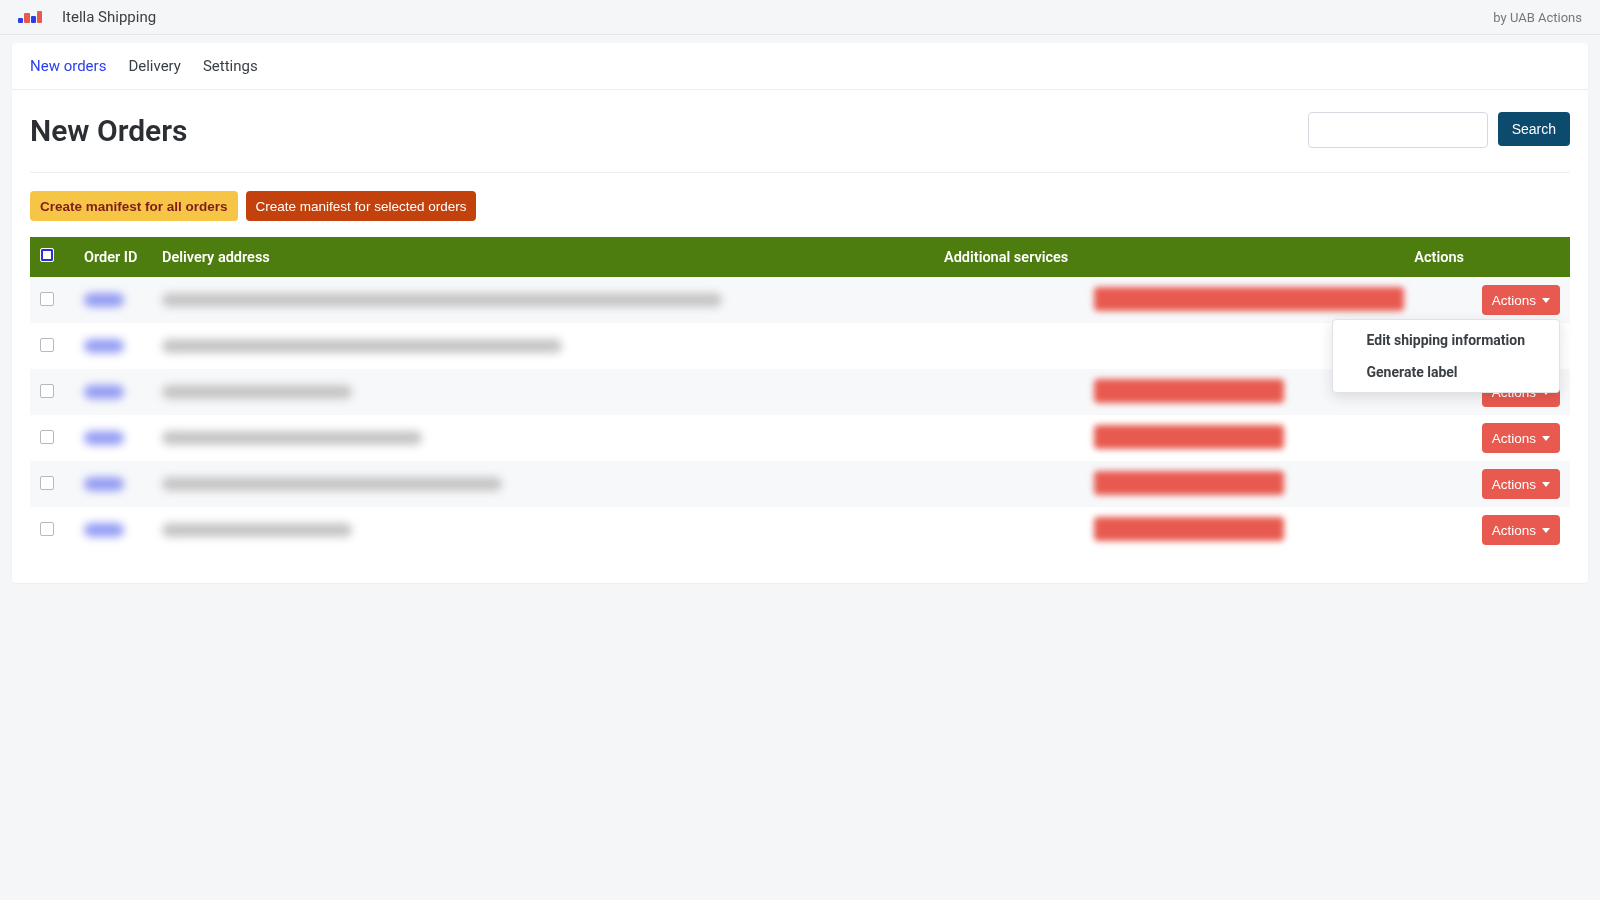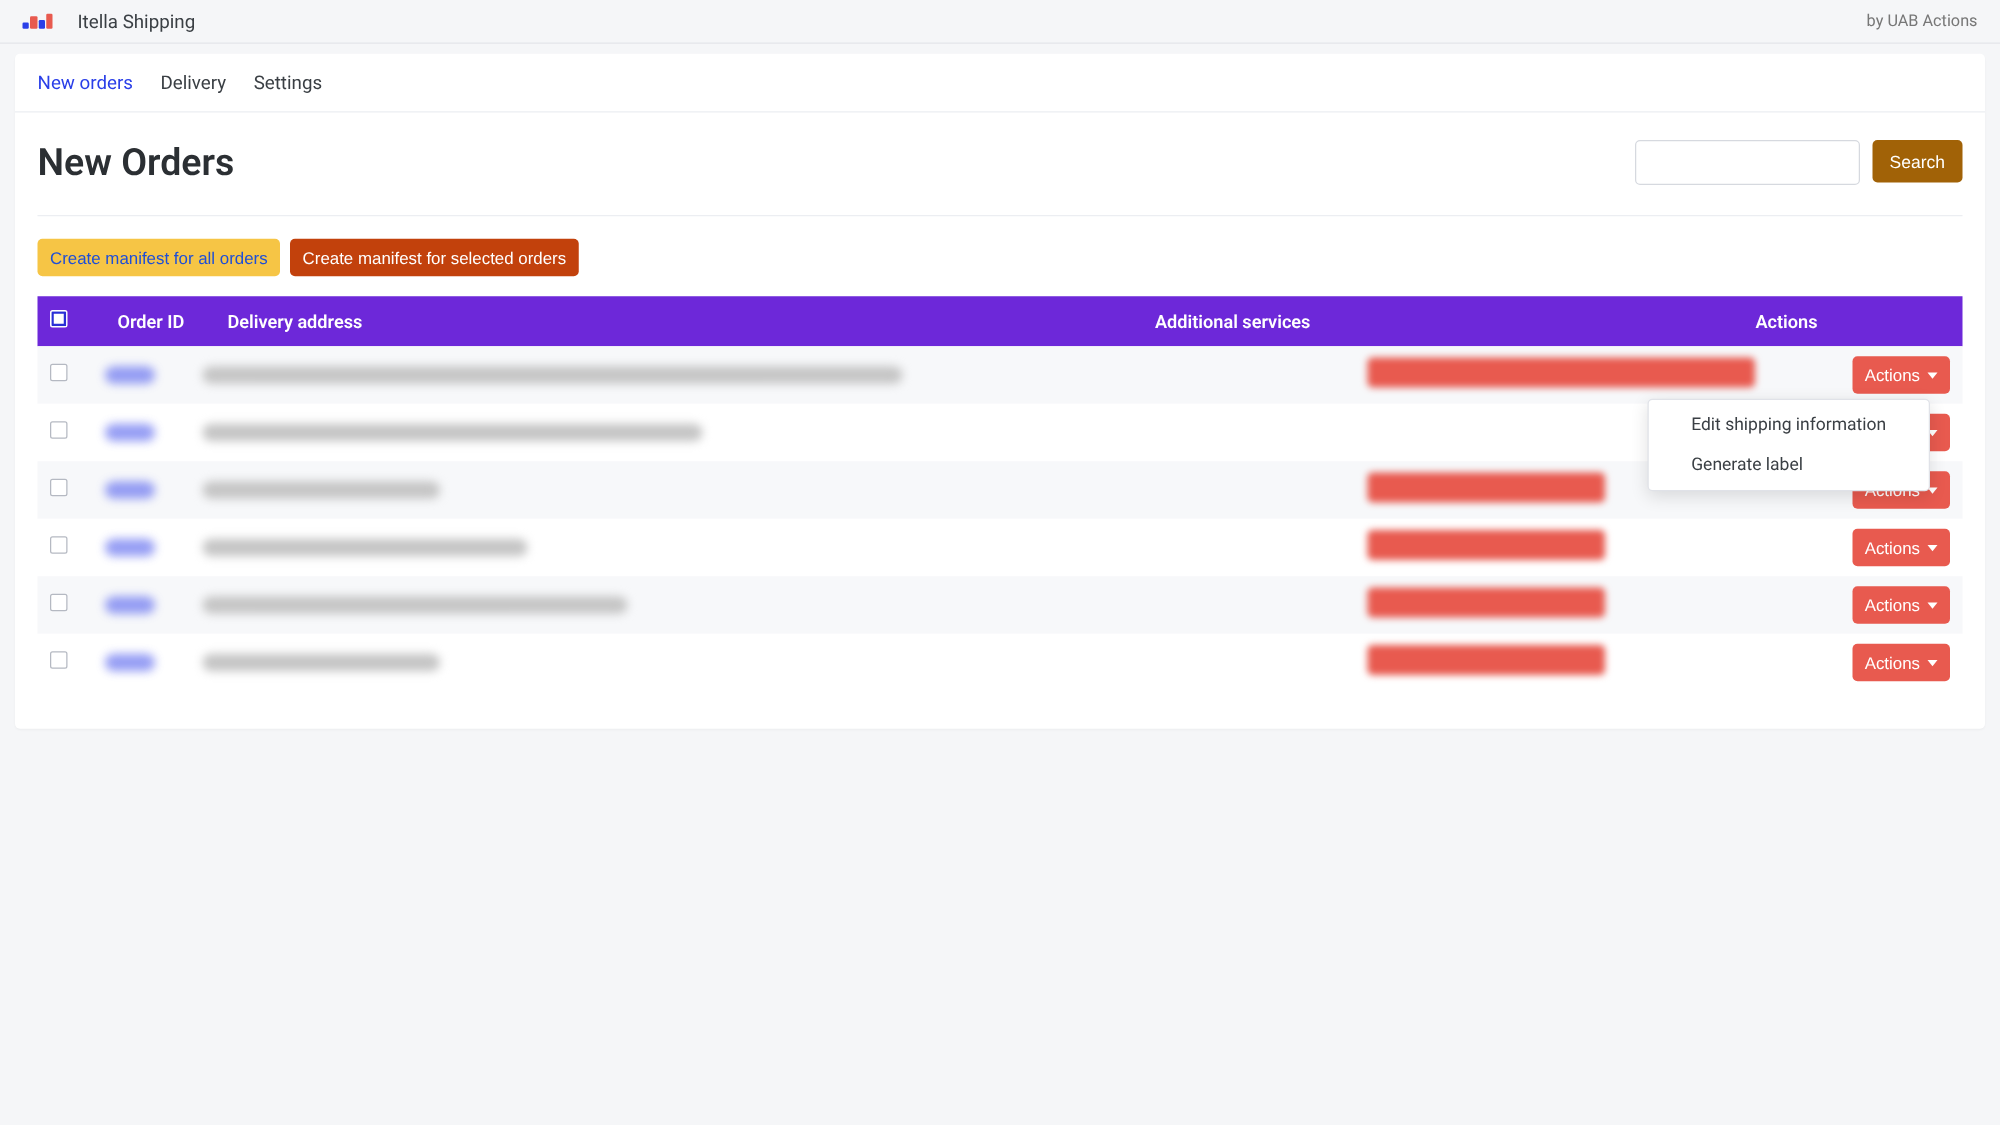--- a/index.html
+++ b/index.html
@@ -62,38 +62,37 @@
     width: 180px; height: 36px;
     border: 1px solid #d6d9df; border-radius: 4px;
     padding: 0 10px; font-size: 14px;
   }
   .btn {
     display: inline-flex; align-items: center; justify-content: center;
     border: none; border-radius: 4px;
     font-size: 14px; cursor: pointer; height: 34px;
     padding: 0 14px; color: #fff;
   }
-  .btn-blue { background: #a16207; }
-  .btn-yellow { background: #f6c545; color: #1d4ed8; height: 30px; font-size: 13.5px; padding: 0 10px; }
+  .btn-blue { background: #0c4a6e; }
+  .btn-yellow { background: #f6c545; color: #7f1d1d; height: 30px; font-size: 13.5px; padding: 0 10px; font-weight: bold; }
   .btn-orange { background: #c2410c; height: 30px; font-size: 13.5px; padding: 0 10px; }
 
   .batch-row { display: flex; gap: 8px; margin-bottom: 16px; }
 
   .table-wrap { width: 100%; }
   .thead {
     display: grid;
     grid-template-columns: 44px 78px 1fr 150px 370px 96px;
     align-items: center;
-    background: #6d28d9;
+    background: #4d7c0f;
     color: #fff;
     font-weight: 600;
     font-size: 14.5px;
     height: 40px;
     padding: 0 10px;
-    gap: 10px;
   }
   .thead .th.actions { text-align: right; }
 
   .trow {
     display: grid;
     grid-template-columns: 44px 78px 1fr 150px 370px 96px;
     align-items: center;
     padding: 8px 10px;
     min-height: 46px;
   }
@@ -126,28 +125,29 @@
   }
   .caret {
     width: 0; height: 0;
     border-left: 4px solid transparent;
     border-right: 4px solid transparent;
     border-top: 5px solid #fff;
   }
 
   .dropdown {
     position: absolute;
-    top: 34px; right: 16px;
+    top: 34px; right: 0;
     background: #fff;
     border: 1px solid #e0e2e8;
     border-radius: 4px;
     box-shadow: 0 4px 14px rgba(0,0,0,0.12);
     min-width: 200px;
     padding: 4px 16px;
     z-index: 10;
+    font-weight: bold;
   }
   .dropdown-item {
     padding: 8px 18px;
     font-size: 14px;
     color: #3a3f44;
     cursor: pointer;
     white-space: nowrap;
   }
 </style>
 </head>

